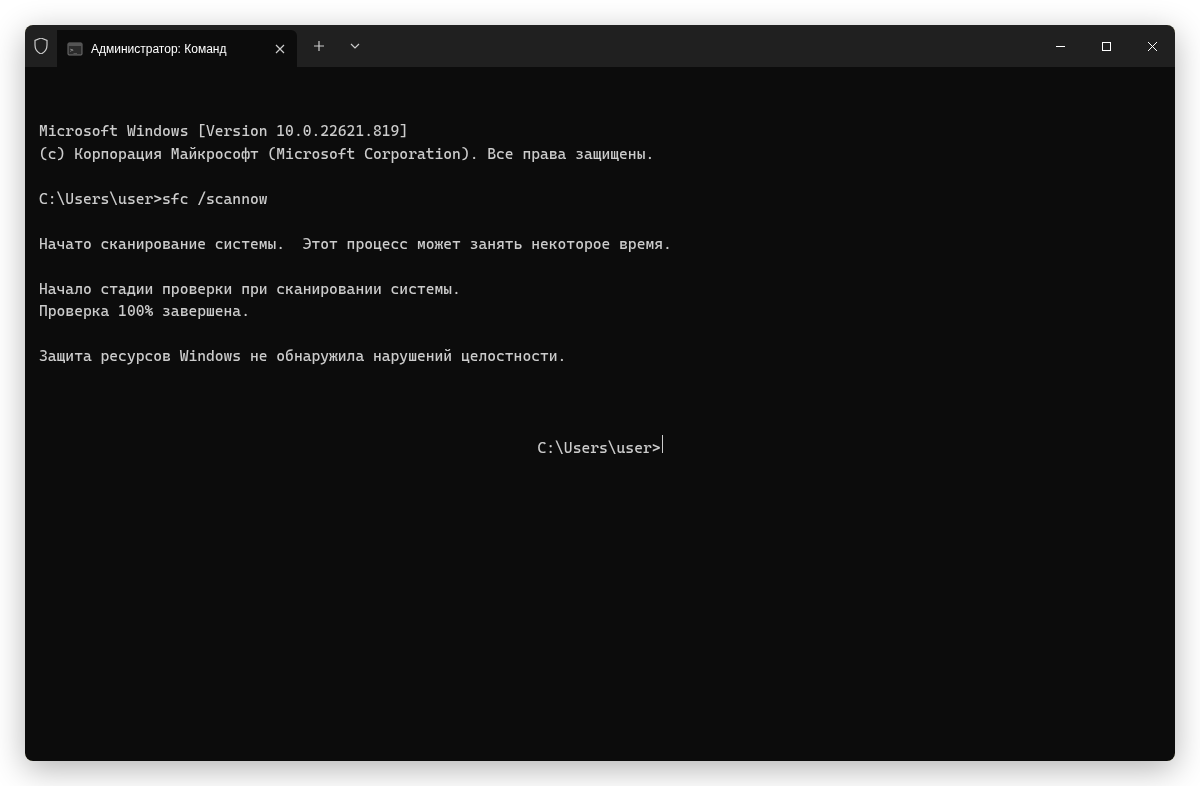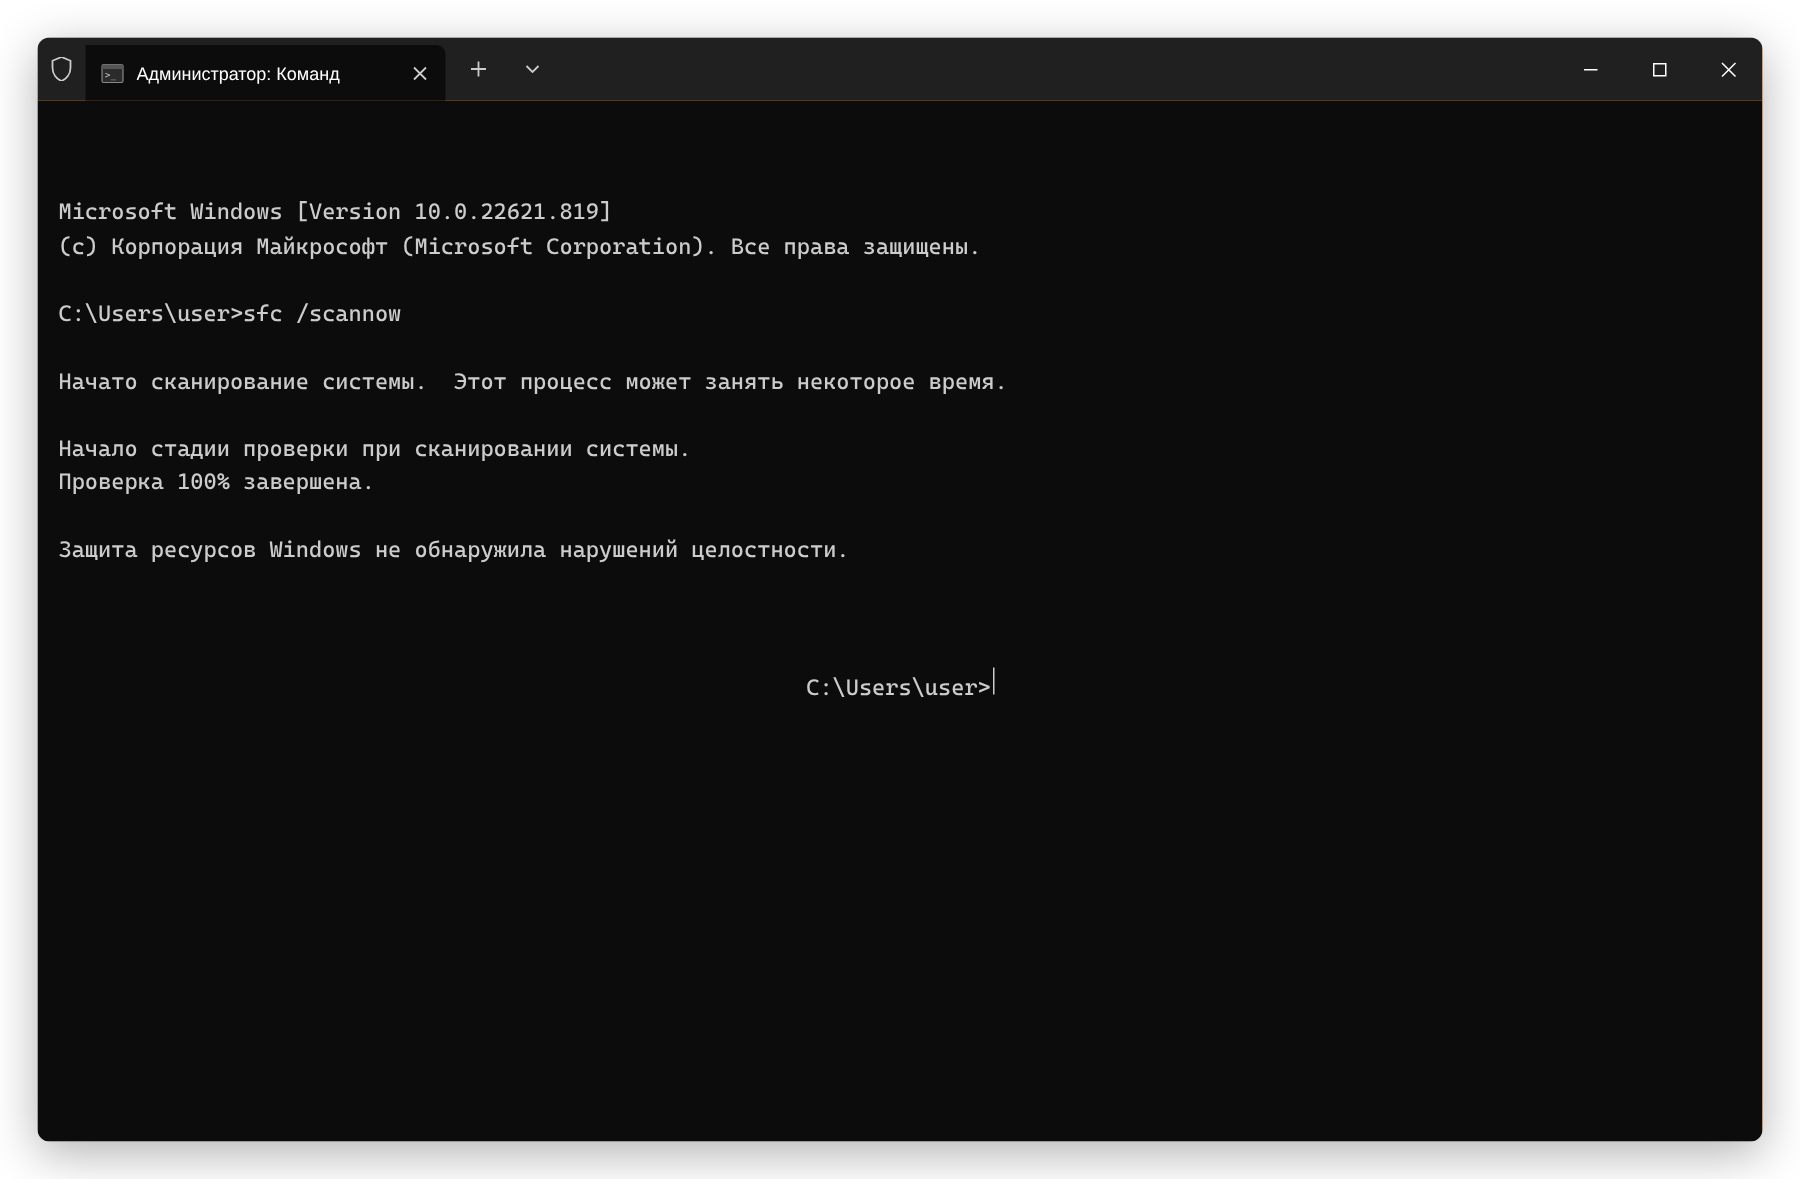--- a/index.html
+++ b/index.html
@@ -12,21 +12,21 @@
       height: 786px;
       background: #ffffff;
       font-family: 'Segoe UI', Tahoma, sans-serif;
       display: flex;
       align-items: center;
       justify-content: center;
     }
     .window {
       width: 1150px;
       height: 736px;
-      background: #fdba74;
+      background: #fef9c3;
       border-radius: 8px;
       overflow: hidden;
       box-shadow: 0 8px 32px rgba(0,0,0,0.3);
       display: flex;
       flex-direction: column;
     }
     .titlebar {
       height: 42px;
       background: #202020;
       display: flex;
@@ -106,21 +106,21 @@
       width: 46px;
       display: flex;
       align-items: center;
       justify-content: center;
       color: #ffffff;
       cursor: pointer;
     }
     .terminal-body {
       flex: 1;
       background: #0c0c0c;
-      padding: 18px 14px;
+      padding: 8px 14px;
       font-family: 'Cascadia Mono', 'Consolas', monospace;
       font-size: 15px;
       line-height: 1.5;
       color: #cccccc;
       white-space: pre-wrap;
       overflow: auto;
     }
     .terminal-line {
       white-space: pre;
       min-height: 1.5em;

